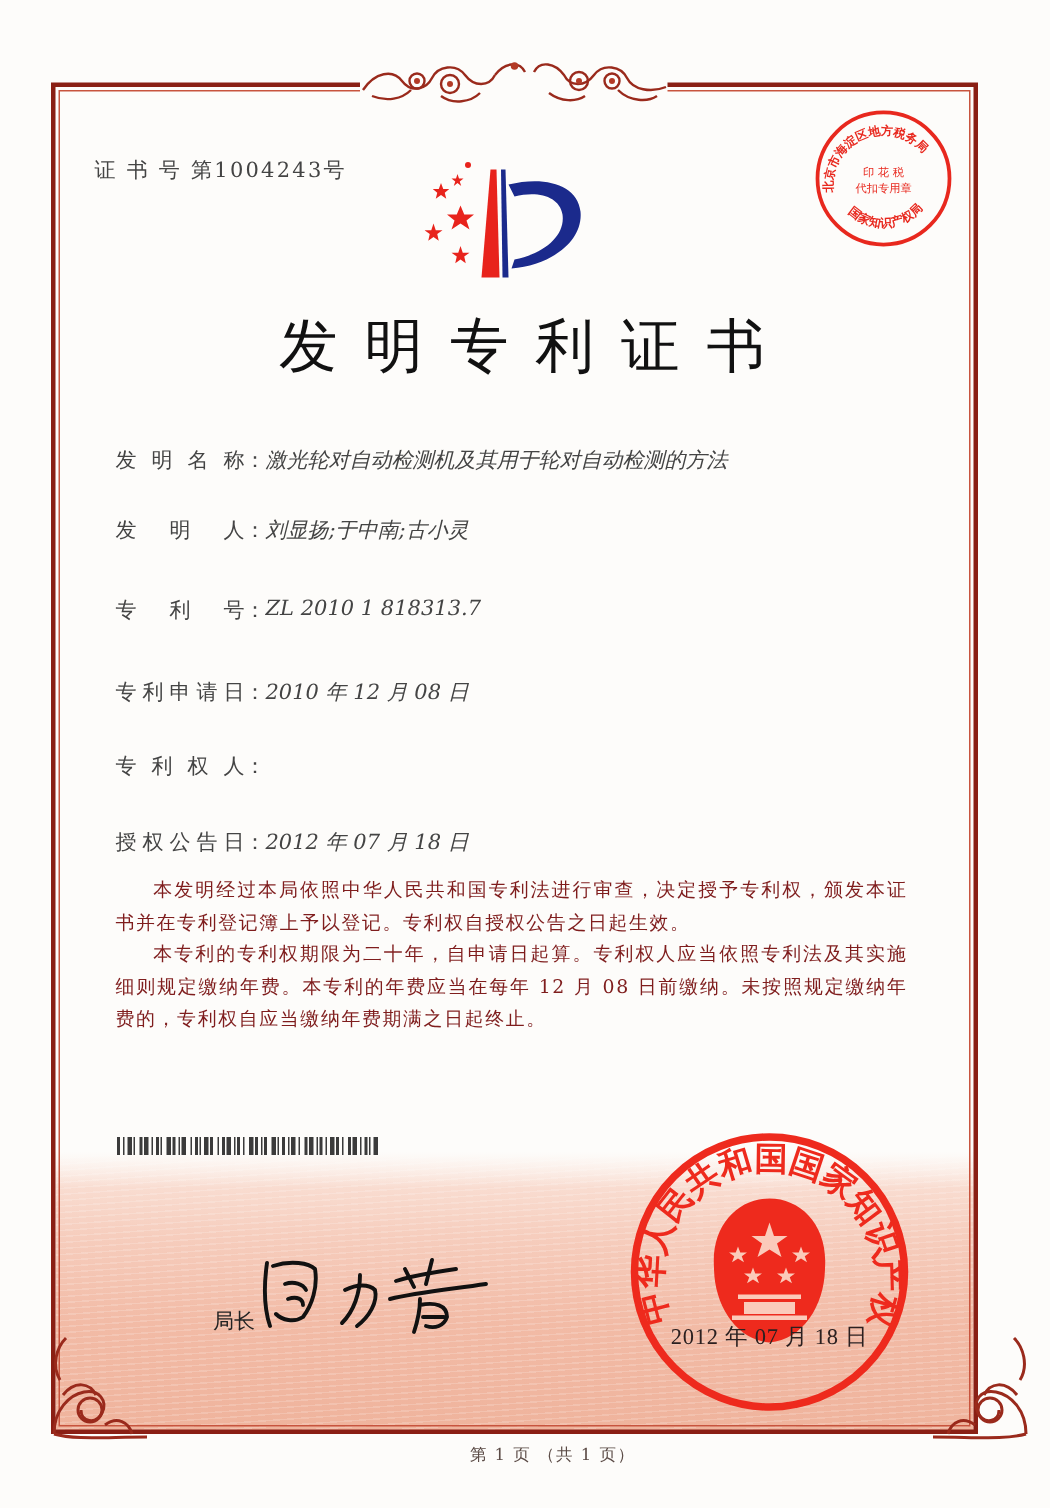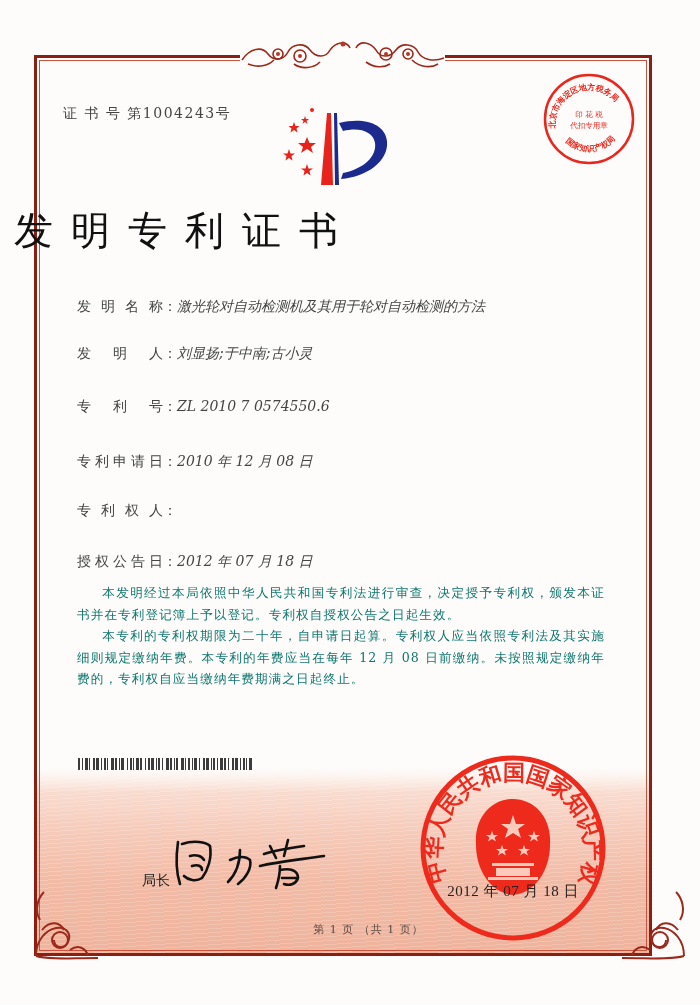--- a/index.html
+++ b/index.html
@@ -49,42 +49,42 @@
       font-size: 14px; letter-spacing: 1.5px; color: #444;
     }
 
     .cnipa-logo { position: absolute; left: 283px; top: 103px; width: 110px; height: 86px; }
 
     .tax-stamp {
       position: absolute; left: 542px; top: 72px; width: 94px; height: 94px;
     }
 
     .main-title {
-      position: absolute; left: 0; width: 700px; top: 204px; 
+      position: absolute; left: 0; width: 700px; top: 204px; text-align: center;
       font-family: Liberation Mono, monospace;
       font-size: 39px; letter-spacing: 18px; color: #111; padding-left: 14px;
     }
 
     .field-row {
       position: absolute; left: 77px; font-size: 14px; color: #444;
       display: flex; white-space: nowrap;
     }
     .field-label { display: inline-block; letter-spacing: 0; }
     .field-value { display: inline-block; font-style: italic; }
     .row-name { top: 298px; }
     .row-inventor { top: 345px; }
     .row-number { top: 398px; }
     .row-filing { top: 453px; }
     .row-owner { top: 502px; }
     .row-grant { top: 553px; }
     .lbl-spread-4 { width: 86px; display: flex; justify-content: space-between; }
 
     .body-text {
       position: absolute; left: 77px; top: 582px; width: 528px;
-      font-size: 12.6px; line-height: 21.5px; color: #0f766e;
+      font-size: 12.6px; line-height: 21.5px; color: #7f1d1d;
       letter-spacing: 1.1px; text-align: justify;
     }
     .body-text p { text-indent: 2em; }
 
     .barcode { position: absolute; left: 78px; top: 758px; width: 207px; height: 12px; display: flex; }
     .barcode span { display: block; height: 100%; background: #3b3b3b; }
 
     .director-label {
       position: absolute; left: 142px; top: 872px;
       font-family: "DejaVu Sans", "Liberation Sans", sans-serif;
@@ -93,21 +93,21 @@
     .signature { position: absolute; left: 172px; top: 832px; width: 160px; height: 58px; }
 
     .seal { position: absolute; left: 418px; top: 753px; width: 190px; height: 190px; }
     .seal-date {
       position: absolute; left: 428px; top: 882px; width: 170px;
       font-size: 15px; color: #2b2020; text-align: center; letter-spacing: 0.5px;
       font-family: "Liberation Serif", "DejaVu Serif", serif;
     }
 
     .page-count {
-      position: absolute; left: 0; width: 700px; top: 922px; text-align: center;
+      position: absolute; left: 0; width: 700px; top: 962px; text-align: center;
       font-size: 11px; color: #5a4a45; letter-spacing: 1px; padding-left: 37px;
     }
     .doc-page-number {
       position: absolute; left: 0; width: 700px; top: 962px; text-align: center;
       font-size: 11px; color: #444; letter-spacing: 1px; padding-left: 20px;
     }
   </style>
 </head>
 <body>
 
@@ -220,21 +220,21 @@
     <span class="field-value">刘显扬;于中南;古小灵</span>
   </div>
 
   <div class="field-row row-number">
     <span class="field-label lbl-spread-4">
       <span>专</span>
         <span>利</span>
         <span>号</span>
     </span>
     <span>：</span>
-    <span class="field-value">ZL 2010 7 0574550.6</span>
+    <span class="field-value">ZL 2010 1 818313.7</span>
   </div>
 
   <div class="field-row row-filing">
     <span class="field-label lbl-spread-4">
       <span>专</span>
         <span>利</span>
         <span>申</span>
         <span>请</span>
         <span>日</span>
     </span>

